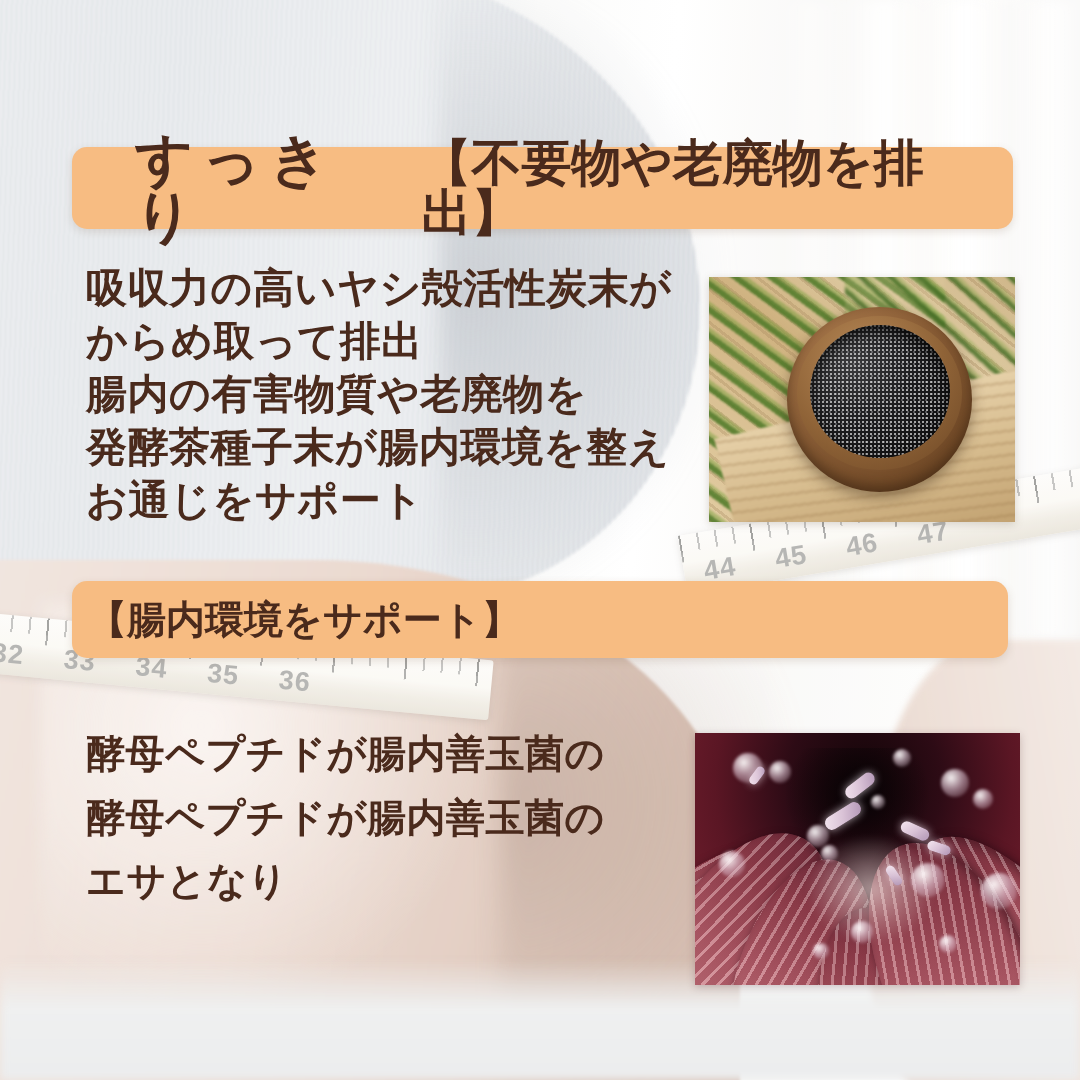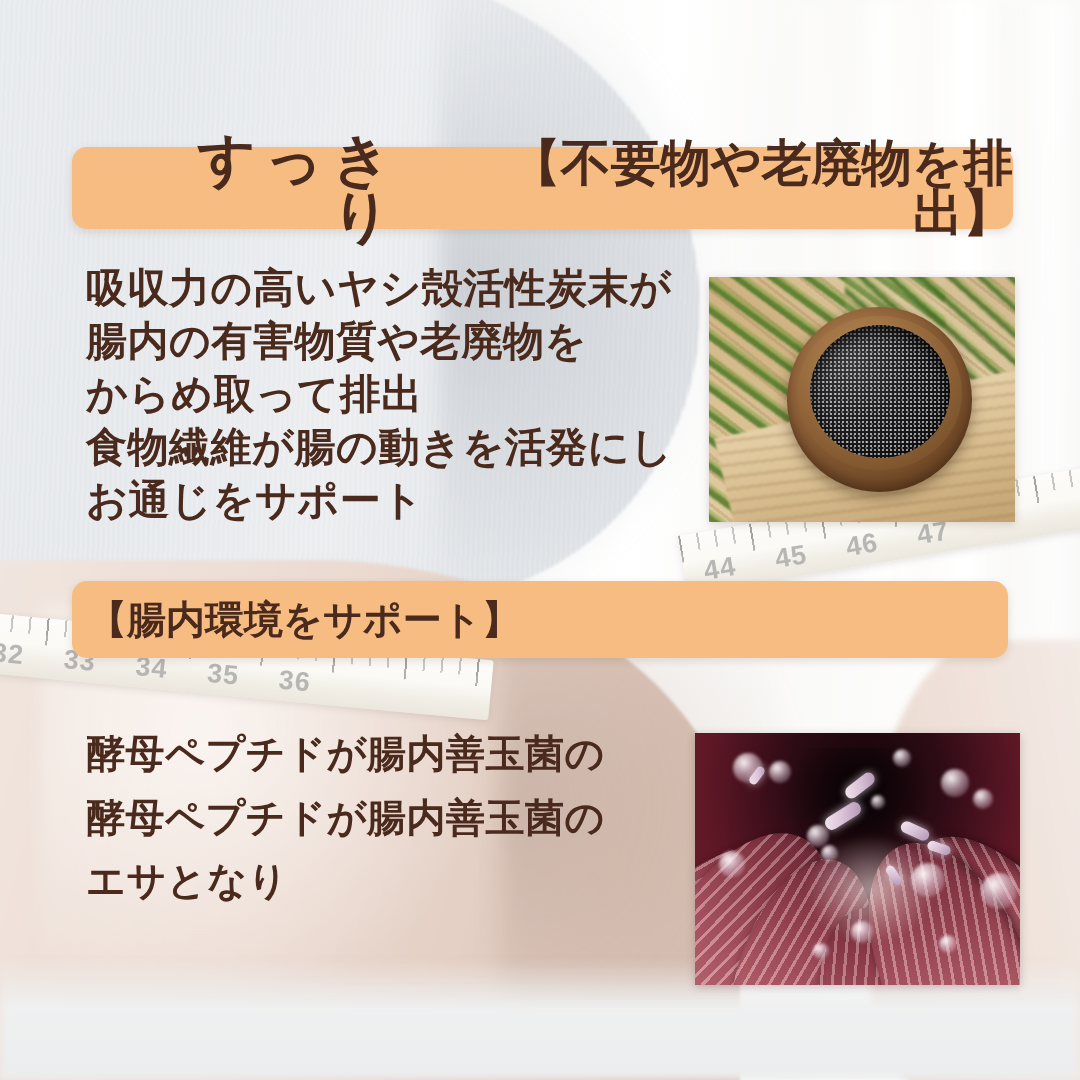--- a/index.html
+++ b/index.html
@@ -74,21 +74,21 @@
     display:flex;align-items:center;}
   .tape-num{width:72px;text-align:center;font-family:"Liberation Sans",sans-serif;
     font-size:27px;font-weight:700;color:#a9a9a6;letter-spacing:1px;}
   .bg-wash{position:absolute;inset:0;background:rgba(255,255,255,.16);}
 
   
   #content{position:absolute;inset:0;}
 
   .banner{position:absolute;display:flex;align-items:center;
     background:#f7bc82;border-radius:15px;
-    box-shadow:0 3px 9px rgba(120,95,70,.18);text-align:right;}
+    box-shadow:0 3px 9px rgba(120,95,70,.18);}
   #banner-1{left:72px;top:147px;width:941px;height:82px;}
   #banner-2{left:72px;top:581px;width:936px;height:77px;}
 
   .banner-main{color:#4a2a1c;font-weight:700;line-height:1;}
   .banner-sub{color:#4a2a1c;font-weight:700;line-height:1;}
 
   #banner-1 .banner-main{font-size:57px;margin-left:63px;letter-spacing:9px;}
   #banner-1 .banner-sub{font-size:50px;margin-left:22px;letter-spacing:0px;}
   #banner-2 .banner-main{font-size:57px;margin-left:66px;letter-spacing:6px;}
   #banner-2 .banner-sub{font-size:39px;margin-left:16px;}
@@ -209,23 +209,23 @@
 
 <div id="content">
 
   <div class="banner" id="banner-1">
     <span class="banner-main">すっきり</span>
     <span class="banner-sub">【不要物や老廃物を排出】</span>
   </div>
 
   <div class="body-block" id="body-1">
     <div class="body-line">吸収力の高いヤシ殻活性炭末が</div>
+    <div class="body-line">からめ取って排出</div>
     <div class="body-line">腸内の有害物質や老廃物を</div>
-    <div class="body-line">からめ取って排出</div>
-    <div class="body-line">食物繊維が腸の動きを活発にし</div>
+    <div class="body-line">発酵茶種子末が腸内環境を整え</div>
     <div class="body-line">お通じをサポート</div>
   </div>
 
   <div id="photo-charcoal">
     <div class="p1-wood"></div>
     <div class="p1-fronds"></div>
     <div class="p1-fronds2"></div>
     <div class="p1-board"></div>
     <div class="p1-shell">
       <div class="p1-shell-rim"></div>

